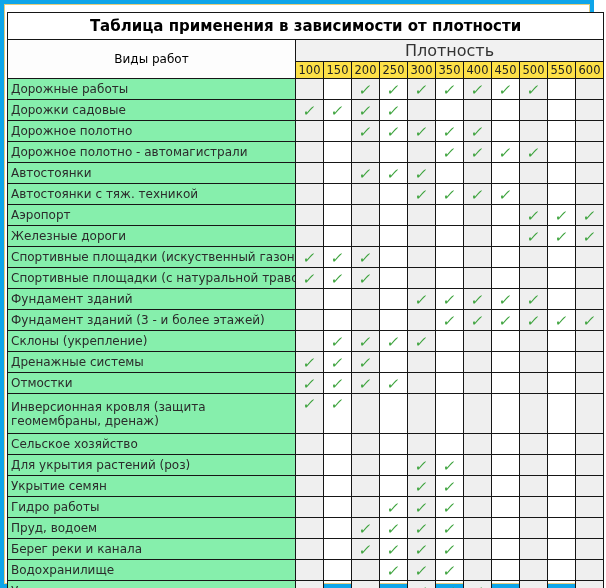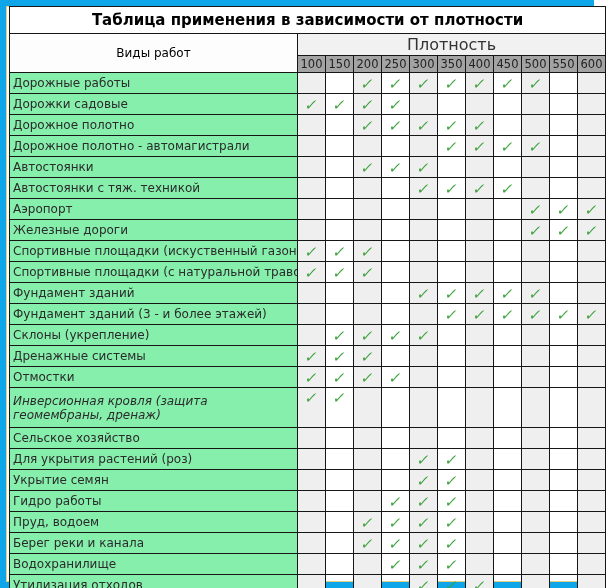--- a/index.html
+++ b/index.html
@@ -3,23 +3,23 @@
 <meta charset="utf-8">
 <style>
   html, body { margin:0; padding:0; background:#ffffff; }
   body {
     width:606px; height:588px; overflow:hidden;
     font-family:"DejaVu Sans","Liberation Sans",sans-serif;
   }
   .frame {
     box-sizing:border-box;
     width:594px; height:588px;
-    border:6px solid #0ea5e9;
+    border:4px solid #0ea5e9;
     box-shadow: inset 0 0 0 1px #e3cd7e;
-    padding:0 3px;
+    padding:8px 3px;
     background:#ffffff;
   }
   table.app-table {
     border-collapse:collapse;
     table-layout:fixed;
     width:596px;
   }
   table.app-table td {
     border:1px solid #161616;
     overflow:hidden;
@@ -45,35 +45,35 @@
     font-size:16px;
     color:#333333;
     text-align:center;
     background:#f1f1f1;
   }
   td.dcell {
     height:16px;
     font-size:11.5px;
     text-align:center;
     color:#222222;
-    background:#a3a3a3;
+    background:#fde047;
     padding:0;
     margin-left:8px;
   }
   tbody td.label {
     font-size:12px;
     color:#2b2b2b;
     padding:1px 2px 1px 3px;
     background:#86efac;
     height:18px;
   }
   tbody td.cell { text-align:center; padding:0; }
   tbody td.shade { background:#efefef; }
   tr.tall { height:40px; }
-  tr.tall td.label { white-space:normal;font-style:italic; }
+  tr.tall td.label { white-space:normal; }
   tr.tall td.cell { vertical-align:top; }
   .check {
     color:#3da33d;
     font-size:15px;
     font-weight:bold;
     line-height:1;
     display:inline-block;
     transform:skewX(-12deg);
   }
 </style>

